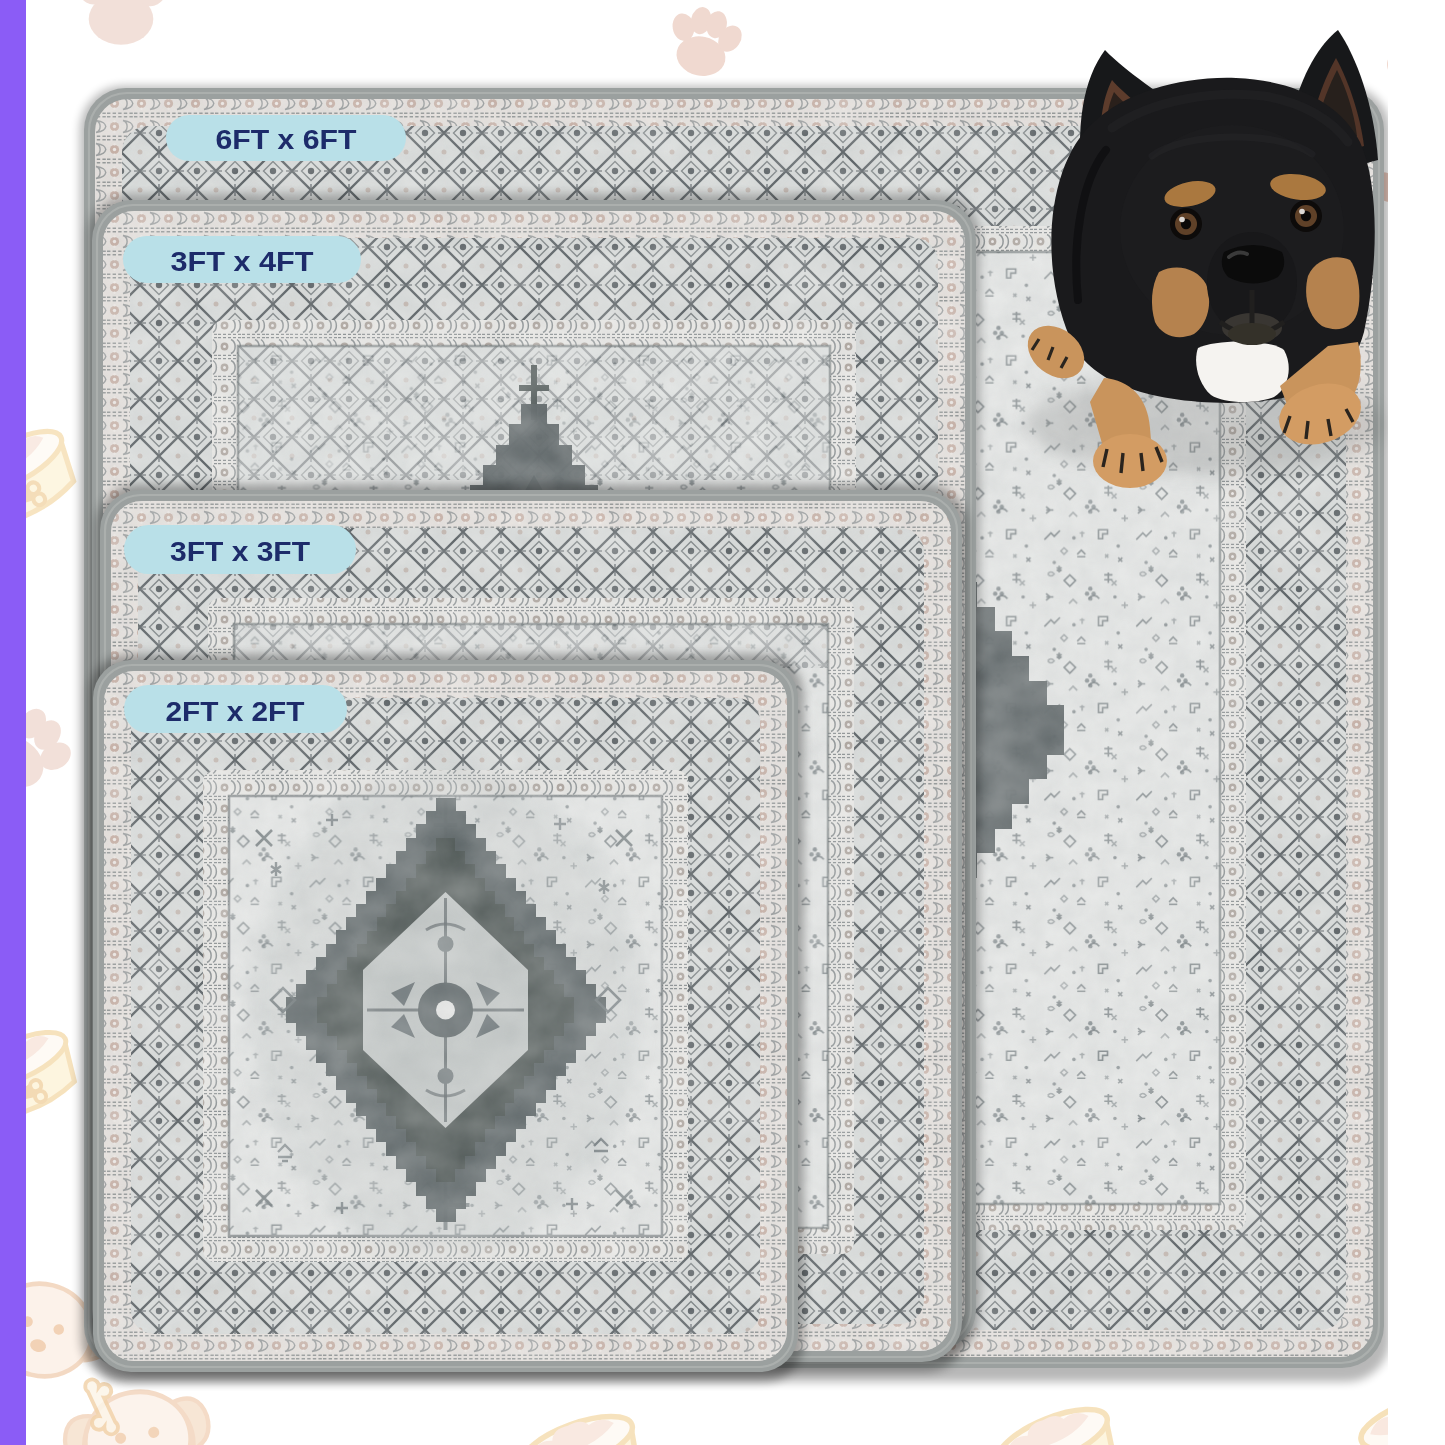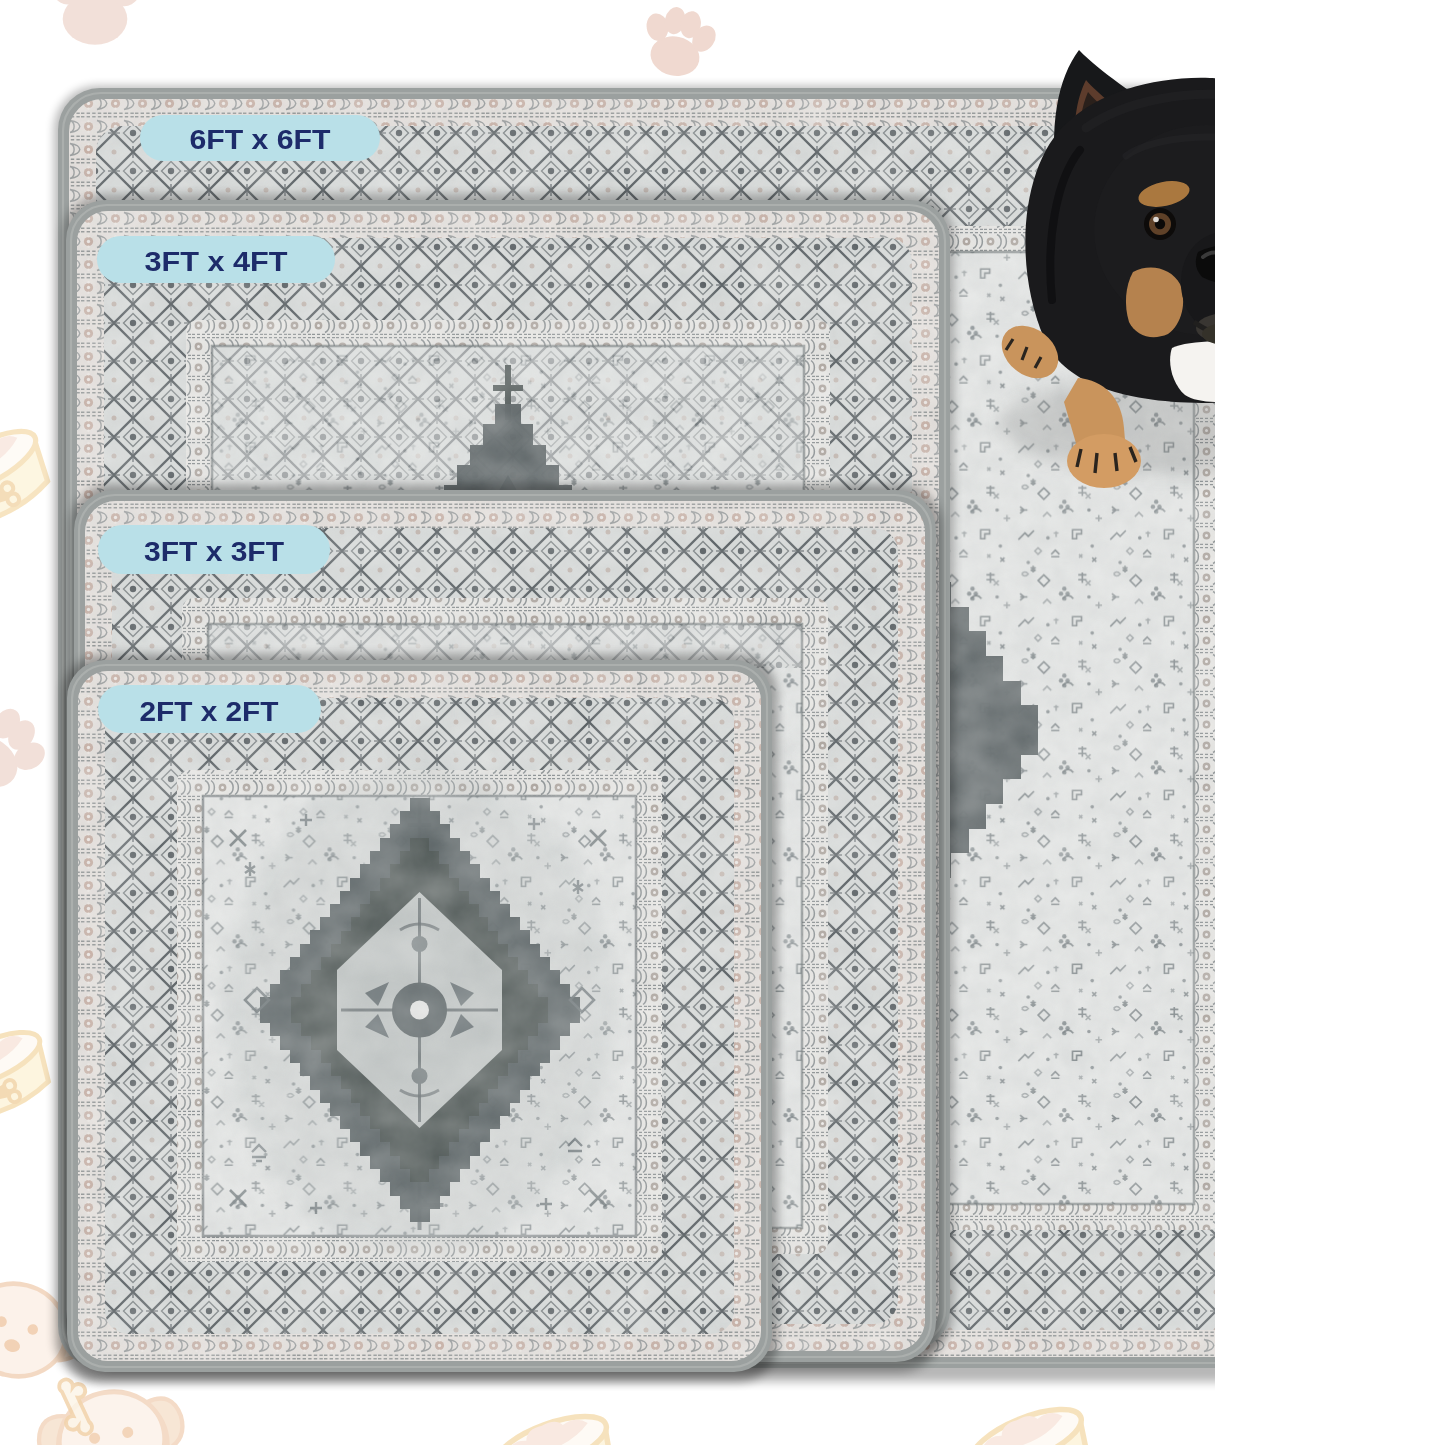--- a/index.html
+++ b/index.html
@@ -1,17 +1,17 @@
 <!DOCTYPE html>
 <html><head>
 <meta charset="utf-8">
 <style>
 html,body{margin:0;padding:0;background:#ffffff;}
-#stage{position:relative;width:1215px;height:1445px;overflow:hidden;background:#8b5cf6;
-font-family:"Liberation Sans",sans-serif;}
+#stage{position:relative;width:1362px;height:1445px;overflow:hidden;background:#8b5cf6;
+font-family:"Liberation Sans",sans-serif;padding-left:26px;}
 </style>
 </head>
 <body>
 <div id="stage">
 <svg width="1445" height="1445" viewBox="0 0 1445 1445" xmlns="http://www.w3.org/2000/svg">
 <defs>
 <filter id="blur5" x="-20%" y="-20%" width="140%" height="140%">
           <feGaussianBlur stdDeviation="5"></feGaussianBlur>
         </filter>
 <filter id="blur9" x="-30%" y="-30%" width="160%" height="160%">

